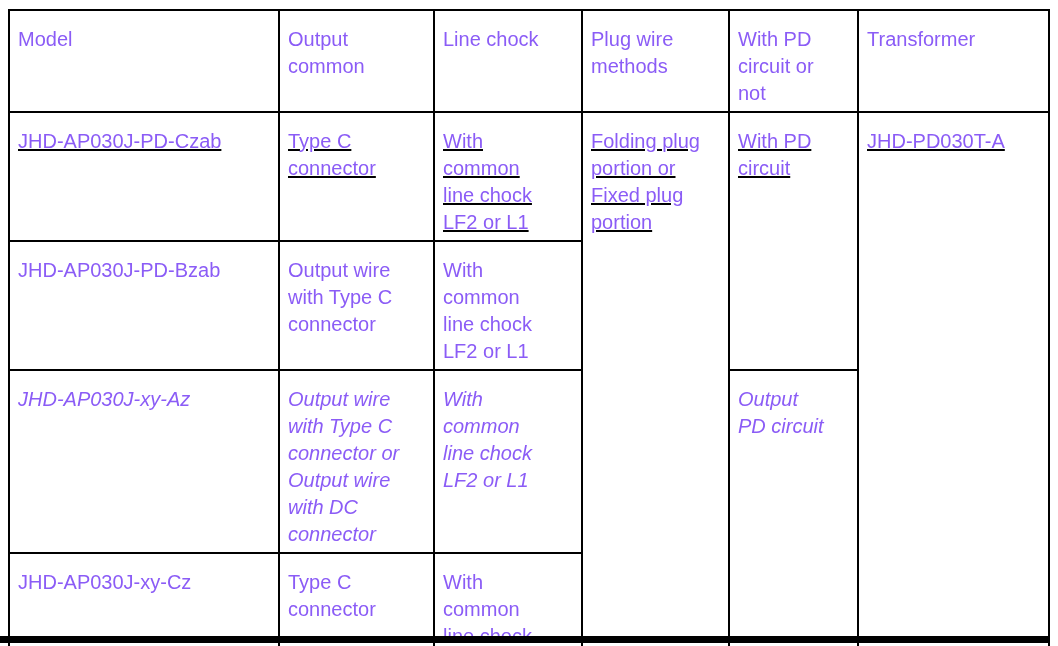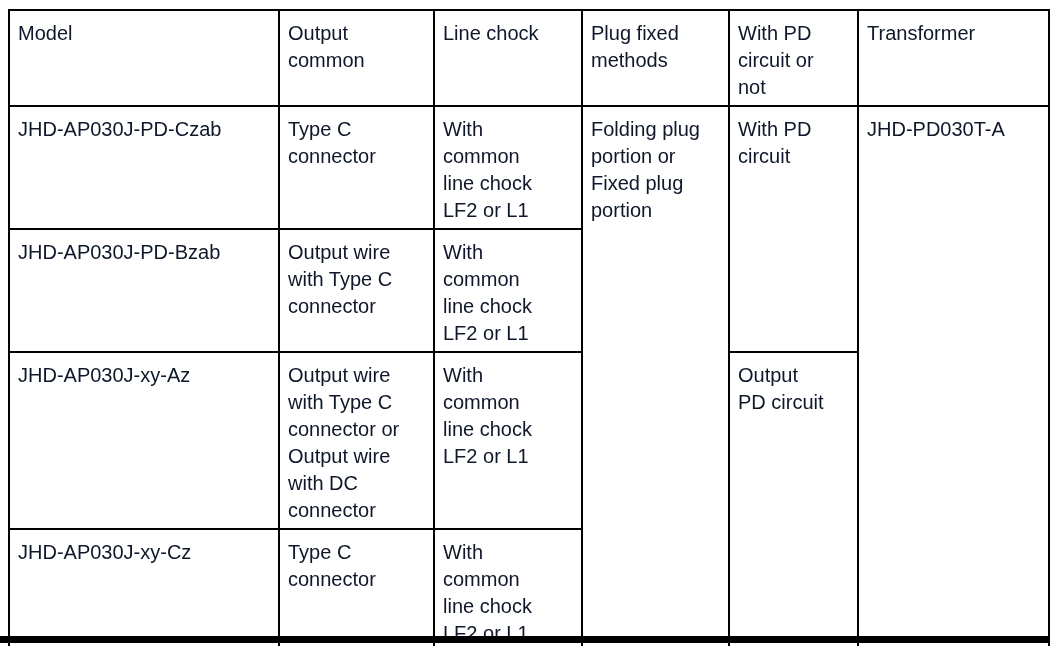--- a/index.html
+++ b/index.html
@@ -21,32 +21,32 @@
     top: 9px;
     width: 1040px;
     border-collapse: collapse;
     table-layout: fixed;
   }
   table.spec th,
   table.spec td {
     border: 2px solid #000000;
     vertical-align: top;
     text-align: left;
-    padding: 9px 6px 4px 8px;
+    padding: 15px 6px 4px 8px;
     font-size: 20px;
     line-height: 27px;
     font-weight: normal;
-    color: #0f172a;
+    color: #8b5cf6;
     white-space: pre-line;
     overflow: hidden;
   }
   tr.h-row  { height: 91px;  }
-  tr.r1     { height: 121px; }
+  tr.r1     { height: 121px; text-decoration: underline; }
   tr.r2     { height: 121px; margin-top: 48px; }
-  tr.r3     { height: 172px; }
+  tr.r3     { height: 172px; font-style: italic; }
   tr.r4     { height: 120px; }
   .bottom-rule {
     position: absolute;
     left: 0;
     top: 636px;
     width: 1048px;
     height: 7px;
     background: #000000;
   }
 </style>
@@ -63,21 +63,21 @@
       <col style="width:147px">
       <col style="width:129px">
       <col style="width:191px">
     </colgroup>
     <tbody>
       <tr class="h-row">
         <th>Model</th>
         <th>Output
 common</th>
         <th>Line chock</th>
-        <th>Plug fixed
+        <th>Plug wire
 methods</th>
         <th>With PD
 circuit or
 not</th>
         <th>Transformer</th>
       </tr>
 
       <tr class="r1">
         <td>JHD-AP030J-PD-Czab</td>
         <td>Type C

